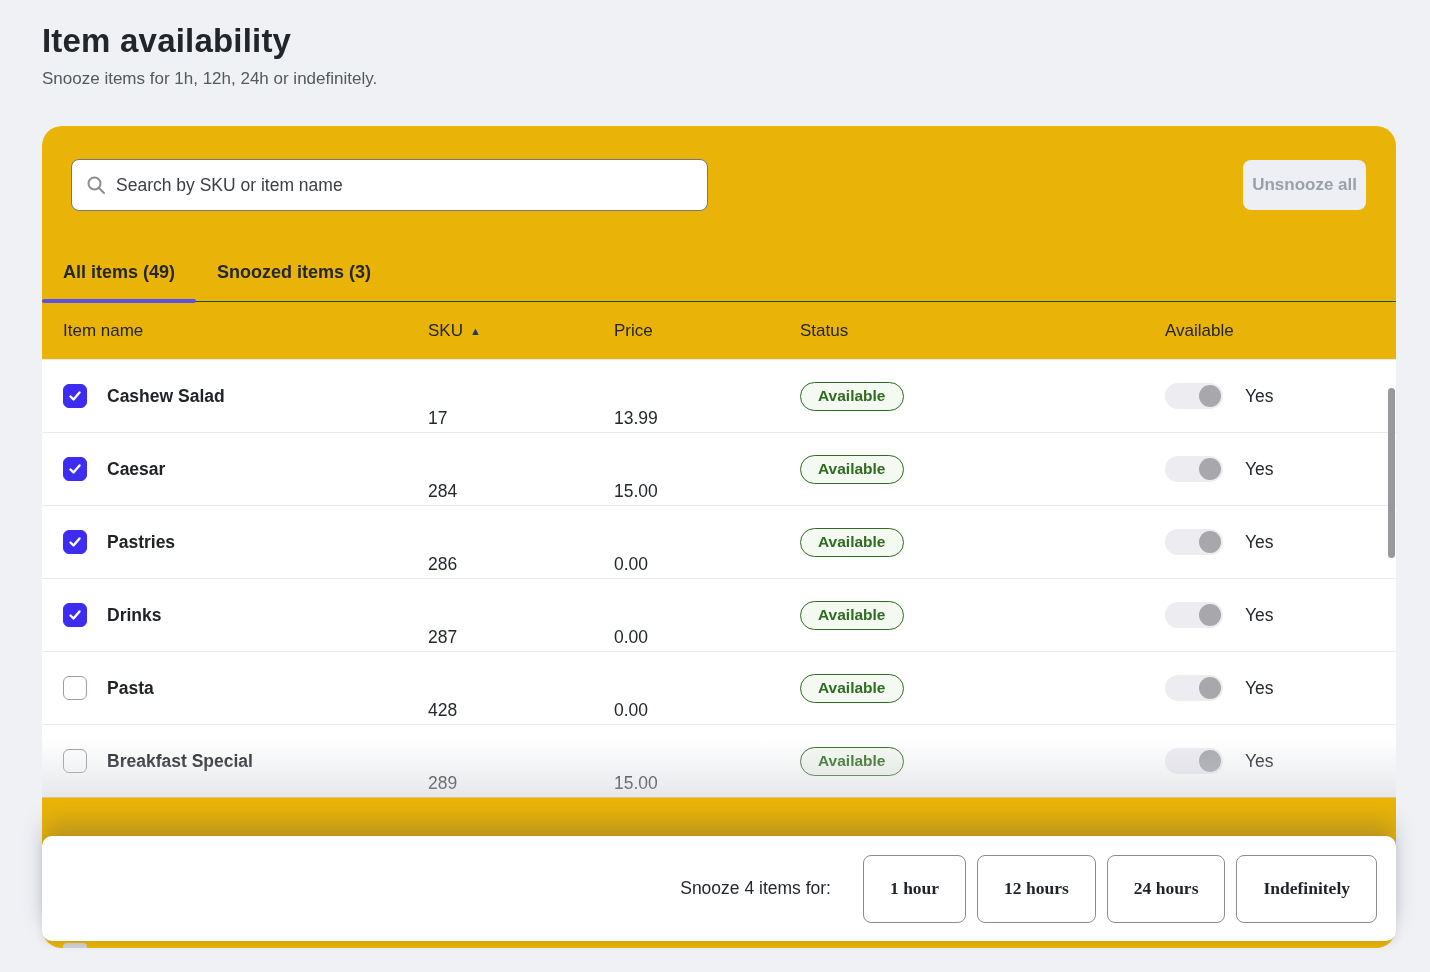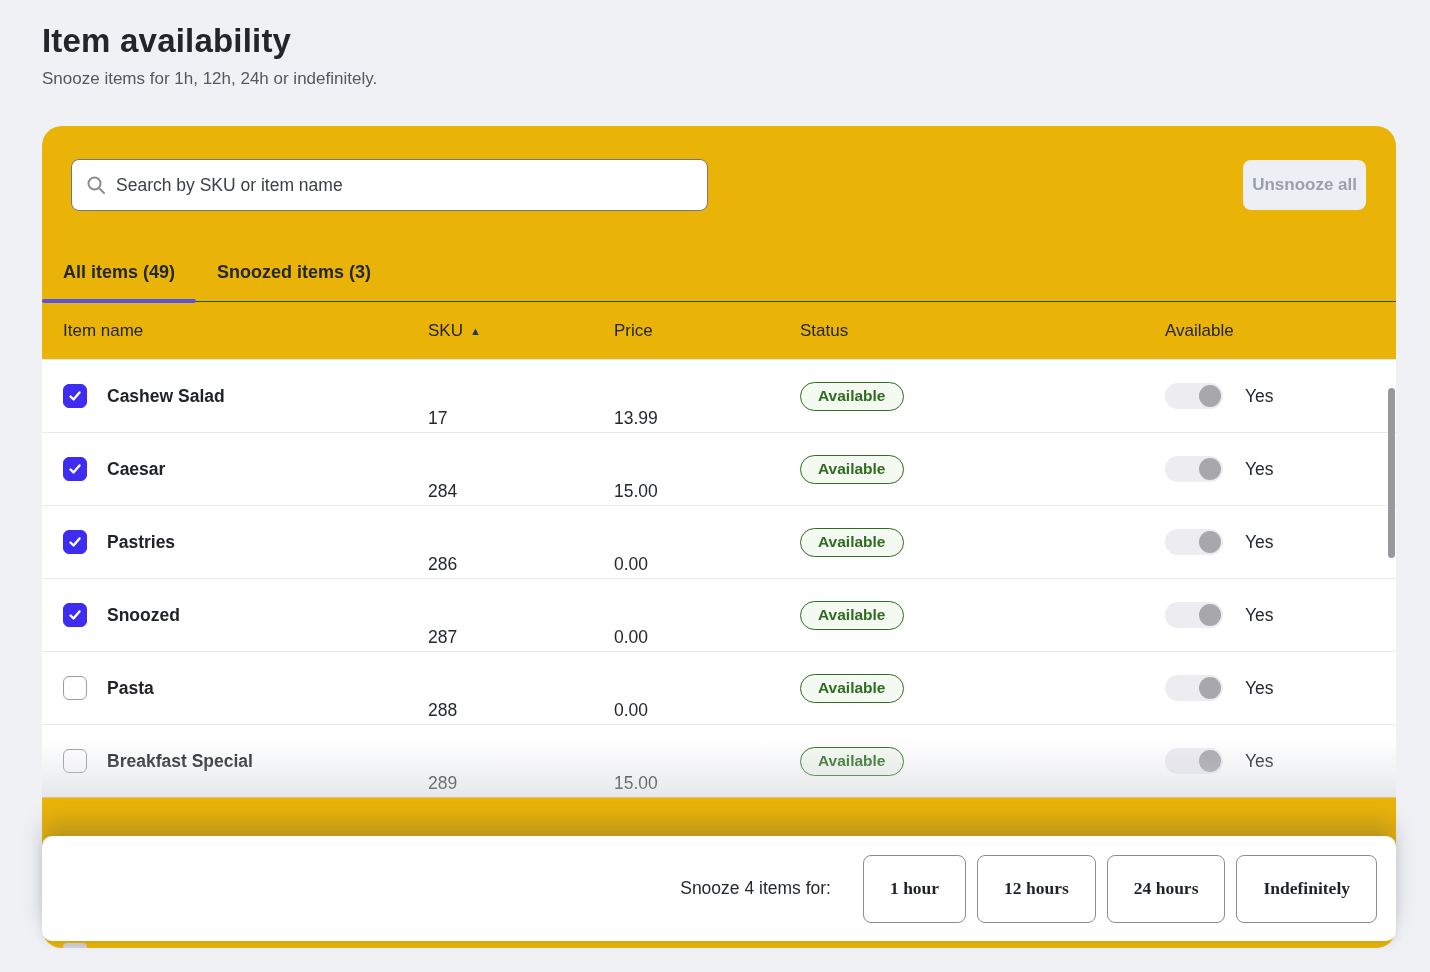--- a/index.html
+++ b/index.html
@@ -233,41 +233,41 @@
     </div>
   </div>
 
   <div class="tbl-grid row">
     <div class="cell-name">
       <span class="checkbox checked">
         <svg width="14" height="14" viewBox="0 0 14 14">
             <polyline points="2.5,7.5 5.5,10.5 11.5,3.5" fill="none" stroke="#fff" stroke-width="2.4" stroke-linecap="round" stroke-linejoin="round"></polyline>
           </svg>
       </span>
-      <span class="item-name">Snoozed</span>
+      <span class="item-name">Drinks</span>
     </div>
     <div class="num">287</div>
     <div class="num">0.00</div>
     <div><span class="badge">Available</span></div>
     <div class="cell-avail">
       <span class="toggle">
           <span class="knob"></span>
         </span>
       <span class="avail-label">Yes</span>
     </div>
   </div>
 
   <div class="tbl-grid row">
     <div class="cell-name">
       <span class="checkbox">
         
       </span>
       <span class="item-name">Pasta</span>
     </div>
-    <div class="num">288</div>
+    <div class="num">428</div>
     <div class="num">0.00</div>
     <div><span class="badge">Available</span></div>
     <div class="cell-avail">
       <span class="toggle">
           <span class="knob"></span>
         </span>
       <span class="avail-label">Yes</span>
     </div>
   </div>
 

